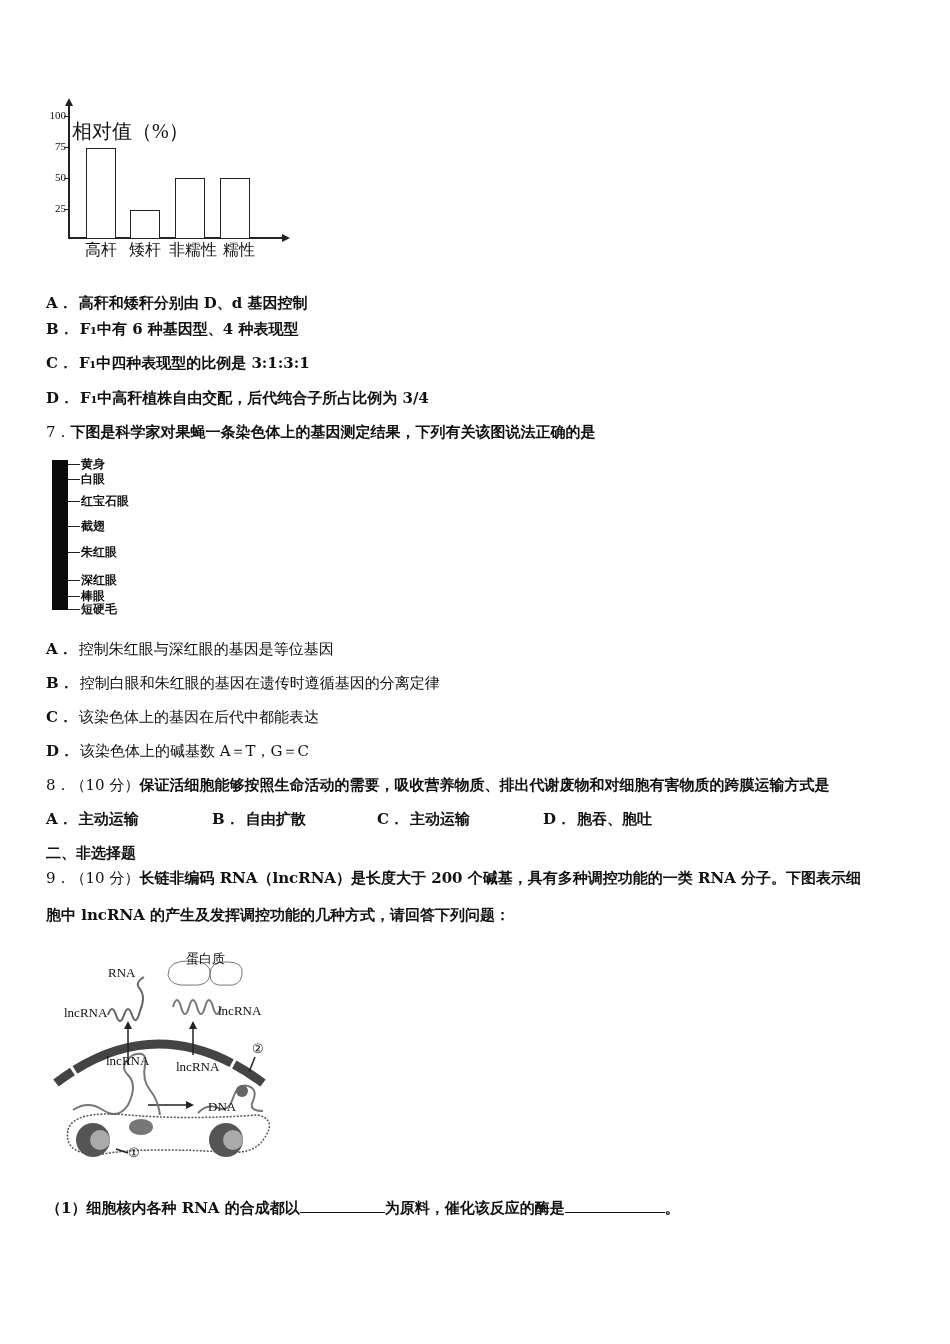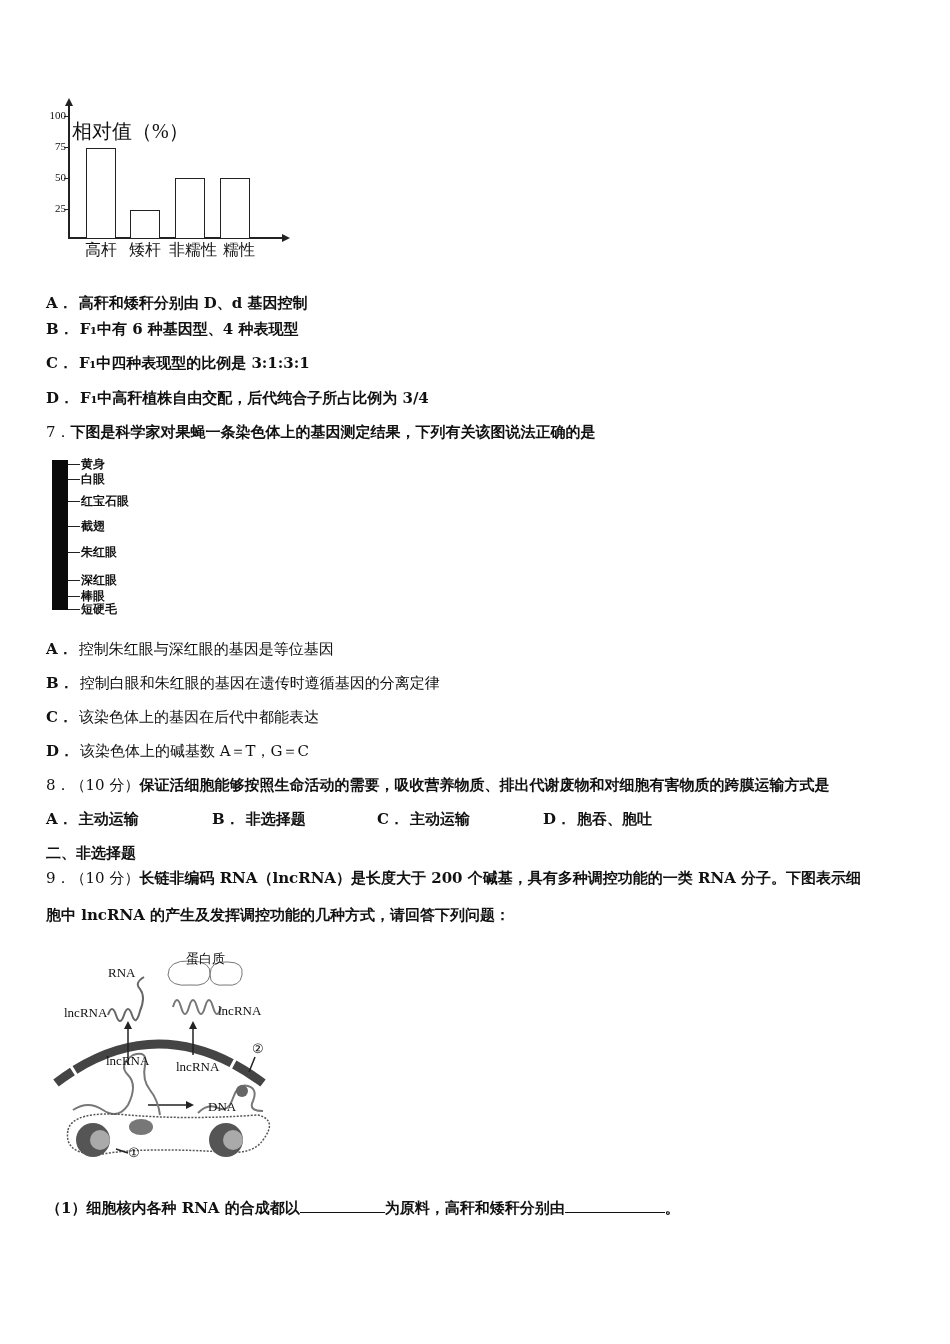--- a/index.html
+++ b/index.html
@@ -101,21 +101,21 @@
   <span class="lbl">D．</span><span>该染色体上的碱基数 A＝T，G＝C</span>
 </div>
 
 <div class="line" style="top:775px">
   <span class="num">8．</span><span class="num">（10 分）</span><span class="bold">保证活细胞能够按照生命活动的需要，吸收营养物质、排出代谢废物和对细胞有害物质的跨膜运输方式是</span>
 </div>
 <div class="line" style="top:809px; left:46px">
   <span class="lbl">A．</span><span class="bold">主动运输</span>
 </div>
 <div class="line" style="top:809px; left:212px">
-  <span class="lbl">B．</span><span class="bold">非选择题</span>
+  <span class="lbl">B．</span><span class="bold">自由扩散</span>
 </div>
 <div class="line" style="top:809px; left:377px">
   <span class="lbl">C．</span><span class="bold">主动运输</span>
 </div>
 <div class="line" style="top:809px; left:543px">
   <span class="lbl">D．</span><span class="bold">胞吞、胞吐</span>
 </div>
 
 <div class="line bold" style="top:843px">二、非选择题</div>
 
@@ -164,14 +164,14 @@
   <div class="dlabel" style="left:16px; top:60px">lncRNA</div>
   <div class="dlabel" style="left:170px; top:58px">lncRNA</div>
   <div class="dlabel" style="left:58px; top:108px">lncRNA</div>
   <div class="dlabel" style="left:128px; top:114px">lncRNA</div>
   <div class="dlabel" style="left:160px; top:154px">DNA</div>
   <div class="dlabel" style="left:80px; top:200px; font-size:13px">①</div>
   <div class="dlabel" style="left:204px; top:96px; font-size:13px">②</div>
 </div>
 
 <div class="line bold" style="top:1197px; left:46px">
-  <span>（1）细胞核内各种 RNA 的合成都以</span><span class="blank" style="width:85px"></span><span>为原料，高秆和矮秆分别由</span><span class="blank" style="width:100px"></span><span>。</span>
+  <span>（1）细胞核内各种 RNA 的合成都以</span><span class="blank" style="width:85px"></span><span>为原料，催化该反应的酶是</span><span class="blank" style="width:100px"></span><span>。</span>
 </div>
 
 </body></html>

